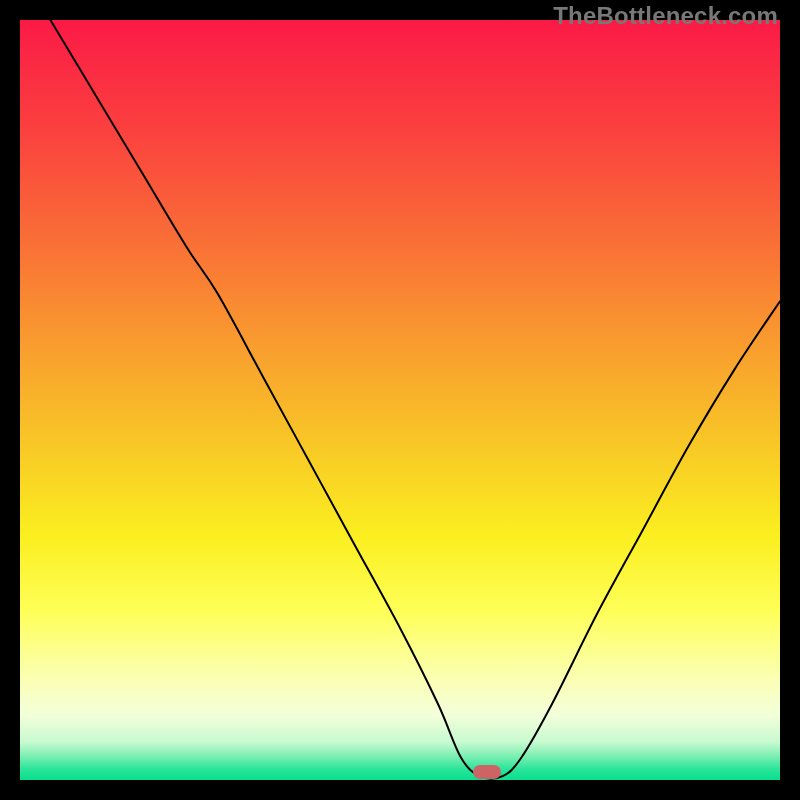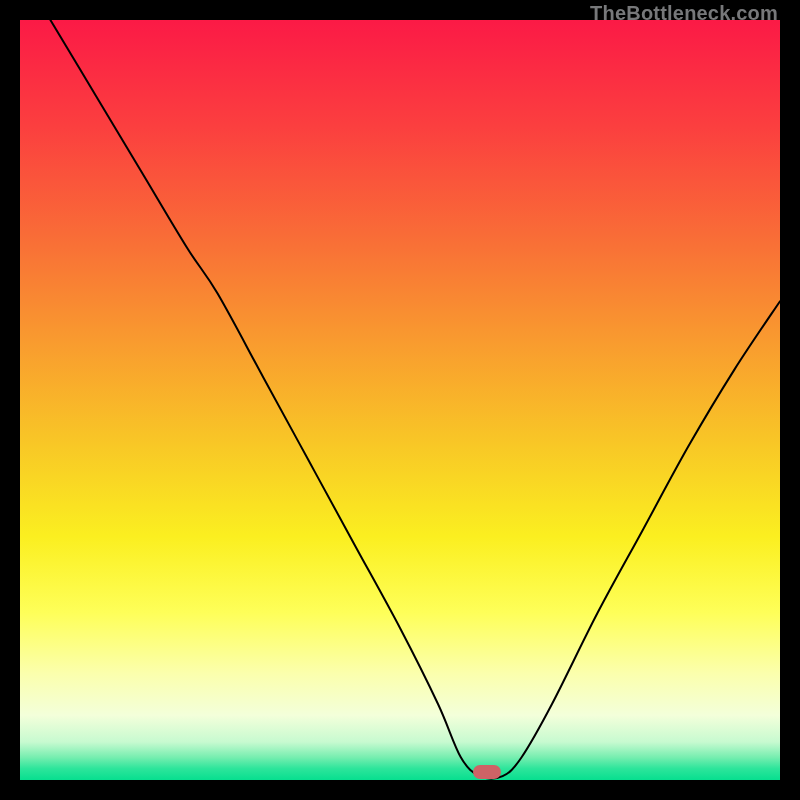--- a/index.html
+++ b/index.html
@@ -40,21 +40,21 @@
     height: 14px;
     border-radius: 8px;
     background: #ce6366;
     transform: translate(-50%, -50%);
   }
   .watermark {
     position: absolute;
     top: 2px;
     right: 22px;
     font-family: Arial, Helvetica, sans-serif;
-    font-size: 20px;
+    font-size: 24px;
     font-weight: 600;
     color: #77787a;
     letter-spacing: 0.2px;
   }
 </style>
 </head>
 <body>
 
 <div class="frame">
 

